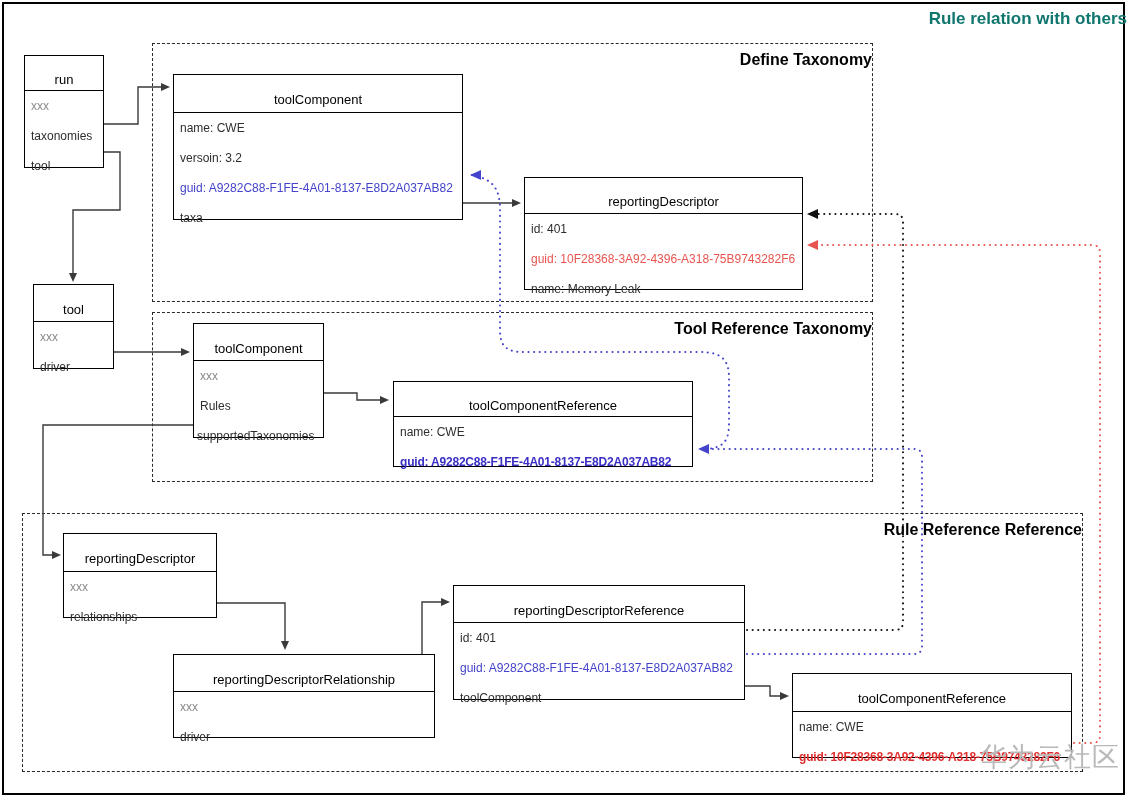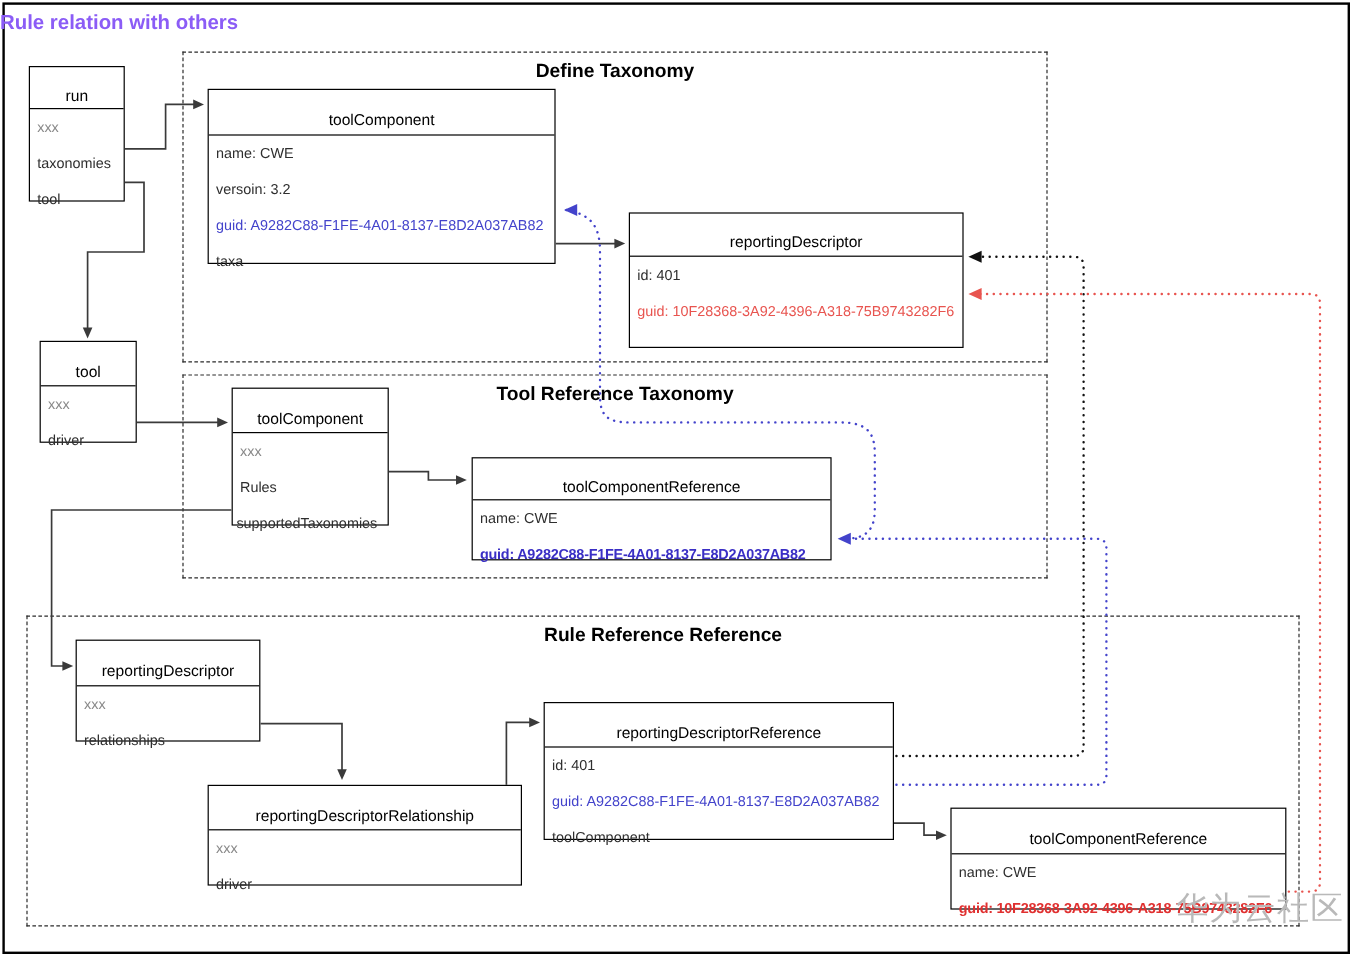--- a/index.html
+++ b/index.html
@@ -1,22 +1,22 @@
 <!DOCTYPE html>
 <html><head>
 <meta charset="utf-8">
 <style>
   html,body{margin:0;padding:0;background:#fff;}
   .canvas{position:relative;width:1127px;height:797px;background:#fff;
           font-family:"Liberation Sans",sans-serif;overflow:hidden;}
   .frame{position:absolute;inset:2px;border:2px solid #000;z-index:0;pointer-events:none;}
-  .main-title{position:absolute;top:9px;left:0;width:100%;text-align:left;
-              font-size:17px;font-weight:bold;color:#8b5cf6;z-index:3;}
+  .main-title{position:absolute;top:9px;left:0;width:100%;text-align:right;
+              font-size:17px;font-weight:bold;color:#0f766e;z-index:3;}
   .region{position:absolute;border:1px dashed #2a2a2a;z-index:0;box-sizing:border-box;}
-  .region-title{text-align:center;font-weight:bold;font-size:16px;color:#000;padding-top:7px;}
+  .region-title{text-align:right;font-weight:bold;font-size:16px;color:#000;padding-top:7px;}
   svg.connectors{position:absolute;left:0;top:0;z-index:1;}
   .ebox{position:absolute;background:#fff;border:1px solid #000;box-sizing:border-box;z-index:2;}
   .etitle{border-bottom:1px solid #000;display:flex;align-items:center;justify-content:center;
           font-size:13px;color:#000;box-sizing:border-box;margin-top:12px;}
   .efield{height:30px;display:flex;align-items:center;padding:0 6px;
           font-size:12px;color:#2e2e2e;white-space:nowrap;}
   .c-gray{color:#8a8a8a;}
   .c-blue{color:#4343cb;}
   .c-blue-b{color:#3a2fc5;font-weight:bold;letter-spacing:-0.2px;}
   .c-red{color:#e8544f;}
@@ -95,20 +95,21 @@
     <div class="efield">name: CWE</div>
     <div class="efield">versoin: 3.2</div>
     <div class="efield c-blue">guid: A9282C88-F1FE-4A01-8137-E8D2A037AB82</div>
     <div class="efield">taxa</div>
   </div>
 
   <div class="ebox" style="left:524px;top:177px;width:279px;height:113px">
     <div class="etitle" style="height:24px">reportingDescriptor</div>
     <div class="efield">id: 401</div>
     <div class="efield c-red">guid: 10F28368-3A92-4396-A318-75B9743282F6</div>
+    <div class="efield">name: Memory Leak</div>
   </div>
 
   <div class="ebox" style="left:33px;top:284px;width:81px;height:85px">
     <div class="etitle" style="height:25px">tool</div>
     <div class="efield c-gray">xxx</div>
     <div class="efield">driver</div>
   </div>
 
   <div class="ebox" style="left:193px;top:323px;width:131px;height:115px">
     <div class="etitle" style="height:25px">toolComponent</div>

